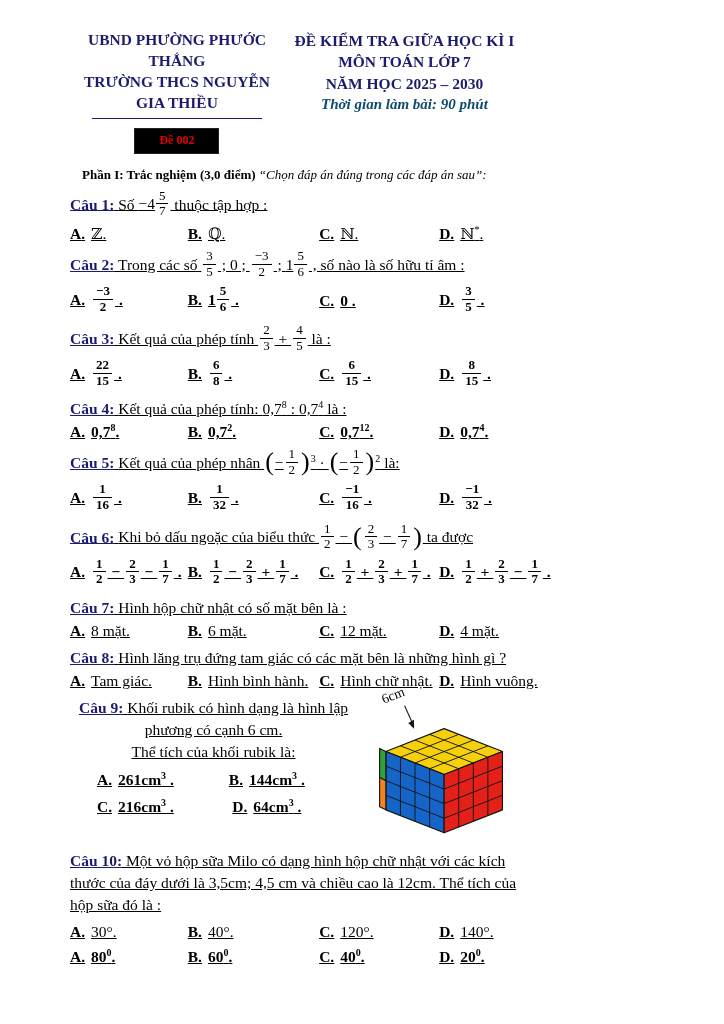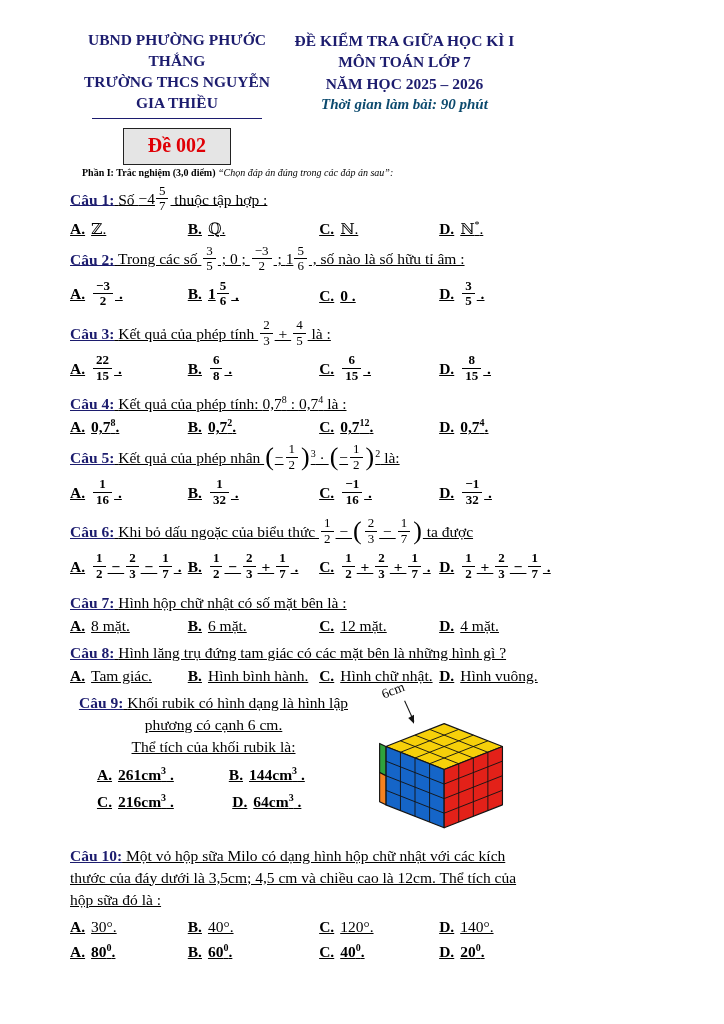--- a/index.html
+++ b/index.html
@@ -4,26 +4,26 @@
 <style>
   *{box-sizing:border-box;}
   html,body{margin:0;padding:0;background:#ffffff;}
   body{width:724px;height:1024px;overflow:hidden;font-family:"Liberation Serif","DejaVu Serif",serif;color:#000;}
   .page{width:583px;height:1024px;padding:30px 58px 4px 70px;}
 
   
   .header{display:flex;align-items:flex-start;}
   .h-left{width:47%;text-align:center;font-weight:bold;color:#1c1c6e;font-size:15.5px;line-height:1.35;}
   .rule{width:170px;border-top:1.6px solid #1c1c6e;margin:4px auto 9px;}
-  .exam-box{display:inline-block;border:1.6px solid #222;padding:3px 24px 5px;color:#e00006;font-size:20px;font-weight:bold;background:#e5e5e5;}
+  .exam-box{display:inline-block;border:1.6px solid #222;padding:3px 24px 5px;color:#e00006;font-size:12px;font-weight:bold;background:#000000;}
   .h-right{flex:1;text-align:center;font-weight:bold;color:#1c1c6e;font-size:15.5px;line-height:1.38;}
   .duration{font-style:italic;color:#0c4a6e;font-size:15px;}
 
   
-  .section-title{margin-top:2px;font-size:10px;padding-left:12px;}
+  .section-title{margin-top:13px;font-size:13px;padding-left:12px;}
   .st-b{font-weight:bold;}
   .st-i{font-style:italic;}
 
   
   .question{margin-top:7px;font-size:15.5px;text-decoration:underline;}
   .qlabel{font-weight:bold;text-decoration:underline;color:#1c1c6e;}
   .stem{line-height:1.42;}
   .opts{display:grid;margin-top:3px;align-items:center;column-gap:4px;}
   .opts4{grid-template-columns:25% 28% 25.5% 18%;}
   .opts2{grid-template-columns:40% 52%;row-gap:9px;padding-left:10px;margin-top:8px;}
@@ -55,21 +55,21 @@
   <div class="header">
     <div class="h-left">
       <div>UBND PHƯỜNG PHƯỚC THẮNG</div>
       <div>TRƯỜNG THCS NGUYỄN GIA THIỀU</div>
       <div class="rule"></div>
       <div class="exam-box">Đề 002</div>
     </div>
     <div class="h-right">
       <div>ĐỀ KIỂM TRA GIỮA HỌC KÌ I</div>
       <div>MÔN TOÁN LỚP 7</div>
-      <div>NĂM HỌC 2025 – 2026</div>
+      <div>NĂM HỌC 2025 – 2030</div>
       <div class="duration">Thời gian làm bài: 90 phút</div>
     </div>
   </div>
 
   <div class="section-title">
     <span class="st-b">Phần I: Trắc nghiệm (3,0 điểm)</span>
     <span class="st-i">“Chọn đáp án đúng trong các đáp án sau”:</span>
   </div>
 
   <main id="questions">

